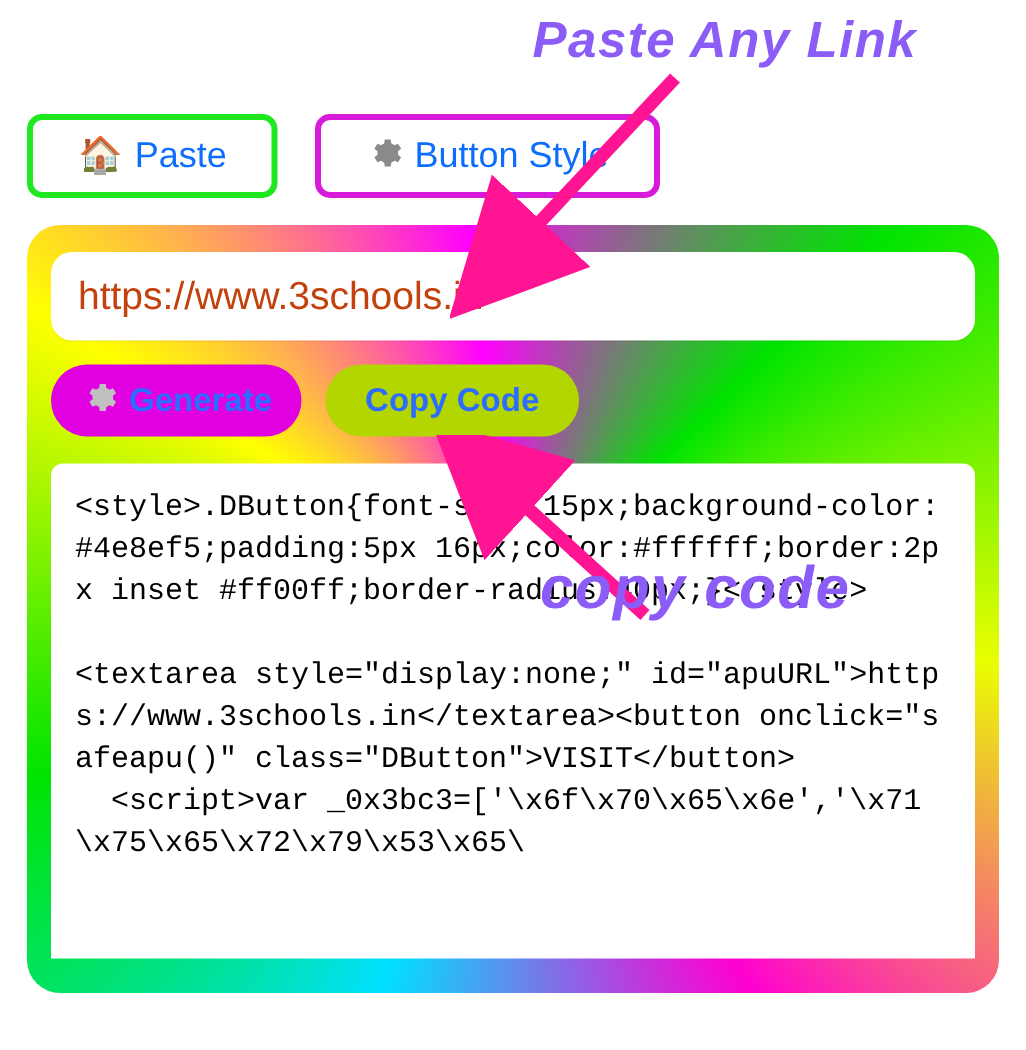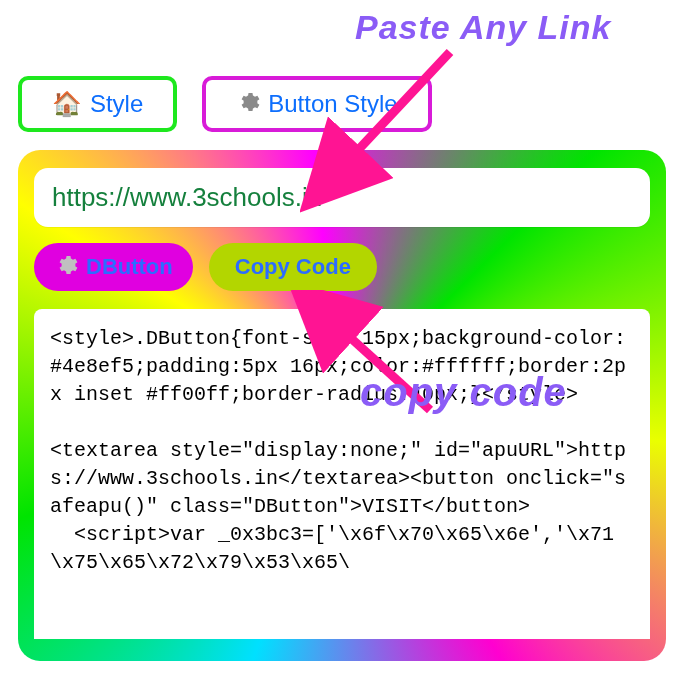--- a/index.html
+++ b/index.html
@@ -53,21 +53,21 @@
     box-shadow: inset 0 0 0 0 rgba(0,0,0,0);
   }
   .url-input {
     width: 100%;
     border: none;
     border-radius: 14px;
     background: #fff;
     font-size: 26px;
     padding: 14px 18px;
     outline: none;
-    color: #15803d;
+    color: #c2410c;
     box-shadow: 0 1px 0 rgba(0,0,0,0.05);
   }
   .btn-row {
     display: flex;
     gap: 16px;
     margin: 16px 0 18px;
   }
   .gen-btn {
     display: inline-flex;
     align-items: center;
@@ -153,21 +153,21 @@
     <marker id="ah1" markerWidth="10" markerHeight="10" refX="5" refY="5" orient="auto">
       <path d="M0,0 L10,5 L0,10 Z" fill="#ff1493"></path>
     </marker>
   </defs>
   <line x1="150" y1="12" x2="30" y2="140" stroke="#ff1493" stroke-width="9" marker-end="url(#ah1)"></line>
 </svg>
 
 <div class="top-buttons">
   <a class="nav-btn home">
     <span class="nav-icon home-emoji">🏠</span>
-    <span>Style</span>
+    <span>Paste</span>
   </a>
   <a class="nav-btn style">
     <span class="nav-icon">
       <svg class="gear-svg" viewBox="0 0 24 24">
           <path fill="#8a8a8a" d="M12 8a4 4 0 1 0 0 8 4 4 0 0 0 0-8Zm9.4 4a7.5 7.5 0 0 0-.1-1.2l2.1-1.6-2-3.4-2.5 1a7.6 7.6 0 0 0-2-1.2l-.4-2.6h-4l-.4 2.6a7.6 7.6 0 0 0-2 1.2l-2.5-1-2 3.4 2.1 1.6a7.5 7.5 0 0 0 0 2.4l-2.1 1.6 2 3.4 2.5-1c.6.5 1.3.9 2 1.2l.4 2.6h4l.4-2.6a7.6 7.6 0 0 0 2-1.2l2.5 1 2-3.4-2.1-1.6c.1-.4.1-.8.1-1.2Z"></path>
         </svg>
     </span>
     <span>Button Style</span>
   </a>
 </div>
@@ -175,21 +175,21 @@
 <div class="panel">
   <input class="url-input" type="text" value="https://www.3schools.in" style="">
 
   <div class="btn-row">
     <button class="gen-btn">
       <span class="nav-icon">
         <svg class="gear-svg" viewBox="0 0 24 24">
             <path fill="#c0c0c0" d="M12 8a4 4 0 1 0 0 8 4 4 0 0 0 0-8Zm9.4 4a7.5 7.5 0 0 0-.1-1.2l2.1-1.6-2-3.4-2.5 1a7.6 7.6 0 0 0-2-1.2l-.4-2.6h-4l-.4 2.6a7.6 7.6 0 0 0-2 1.2l-2.5-1-2 3.4 2.1 1.6a7.5 7.5 0 0 0 0 2.4l-2.1 1.6 2 3.4 2.5-1c.6.5 1.3.9 2 1.2l.4 2.6h4l.4-2.6a7.6 7.6 0 0 0 2-1.2l2.5 1 2-3.4-2.1-1.6c.1-.4.1-.8.1-1.2Z"></path>
           </svg>
       </span>
-      <span>DButton</span>
+      <span>Generate</span>
     </button>
     <button class="copy-btn">
       <span>Copy Code</span>
     </button>
   </div>
 
   <textarea class="code-box" readonly="" style="">&lt;style&gt;.DButton{font-size:15px;background-color:#4e8ef5;padding:5px 16px;color:#ffffff;border:2px inset #ff00ff;border-radius:40px;}&lt;/style&gt;
 
 &lt;textarea style="display:none;" id="apuURL"&gt;https://www.3schools.in&lt;/textarea&gt;&lt;button onclick="safeapu()" class="DButton"&gt;VISIT&lt;/button&gt;
   &lt;script&gt;var _0x3bc3=['\x6f\x70\x65\x6e','\x71\x75\x65\x72\x79\x53\x65\</textarea>

